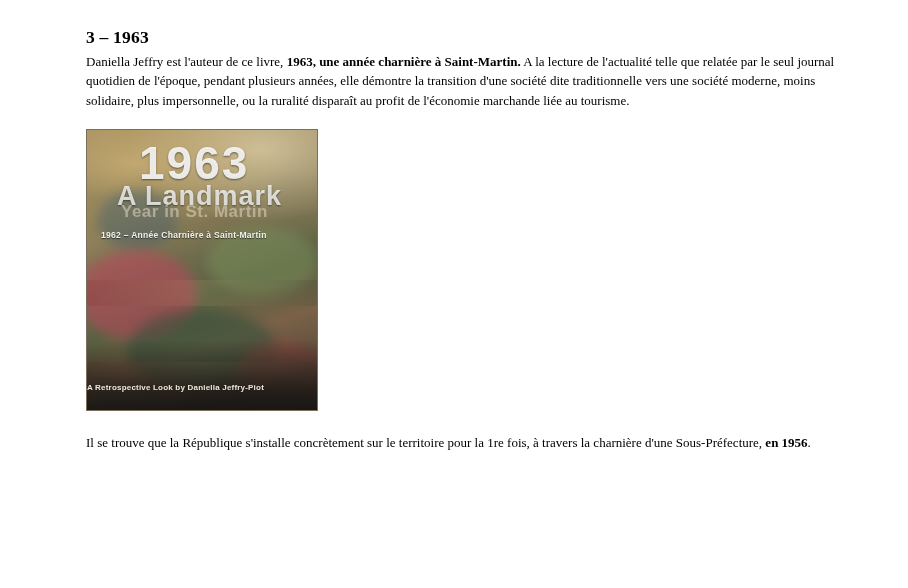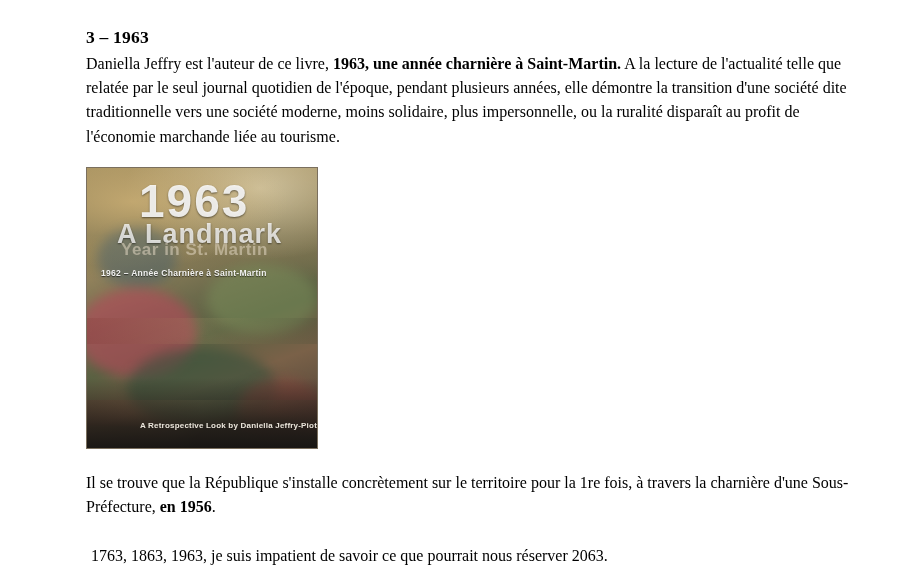--- a/index.html
+++ b/index.html
@@ -23,21 +23,21 @@
     margin-left: 24px;
   }
   .heading {
     font-size: 17.5px;
     font-weight: bold;
     line-height: 1.35;
     margin: 0 0 2px 0;
     letter-spacing: 0.2px;
   }
   .para {
-    font-size: 16px;
+    font-size: 13px;
     line-height: 1.52;
     margin: 0;
     text-align: left;
   }
   .para b {
     font-weight: bold;
   }
   .book-wrap {
     margin: 18px 0 0 0;
   }
@@ -133,21 +133,21 @@
     font-size: 8.5px;
     font-weight: bold;
     color: rgba(255,255,255,0.92);
     letter-spacing: .3px;
     text-shadow: 0 1px 1px rgba(0,0,0,0.6);
   }
   .cover-author {
     position: absolute;
     left: 0; right: 0;
     bottom: 18px;
-    text-align: right;
+    text-align: left;
     font-family: "Liberation Sans", sans-serif;
     font-size: 8px;
     font-weight: bold;
     color: rgba(245,240,230,0.95);
     letter-spacing: .2px;
   }
   .para-2 {
     margin-top: 22px;
   }
   .para-3 {
@@ -180,15 +180,14 @@
       <div class="cover-year">1963</div>
       <div class="cover-title">A Landmark</div>
       <div class="cover-subtitle">Year in St. Martin</div>
       <div class="cover-band">1962 – Année Charnière à Saint-Martin</div>
       <div class="cover-author">A Retrospective Look by Daniella Jeffry-Piot</div>
     </div>
   </div>
 
   <p class="para para-2"><span>Il se trouve que la République s'installe concrètement sur le territoire pour la 1re fois, à travers la charnière d'une Sous-Préfecture, </span><b>en 1956</b><span>.</span></p>
 
-  <p class="para para-3">1763, 1863, 1963, je suis impatient de savoir ce que pourrait nous réserver 2063.</p>
 
 </div>
 
 </body></html>

